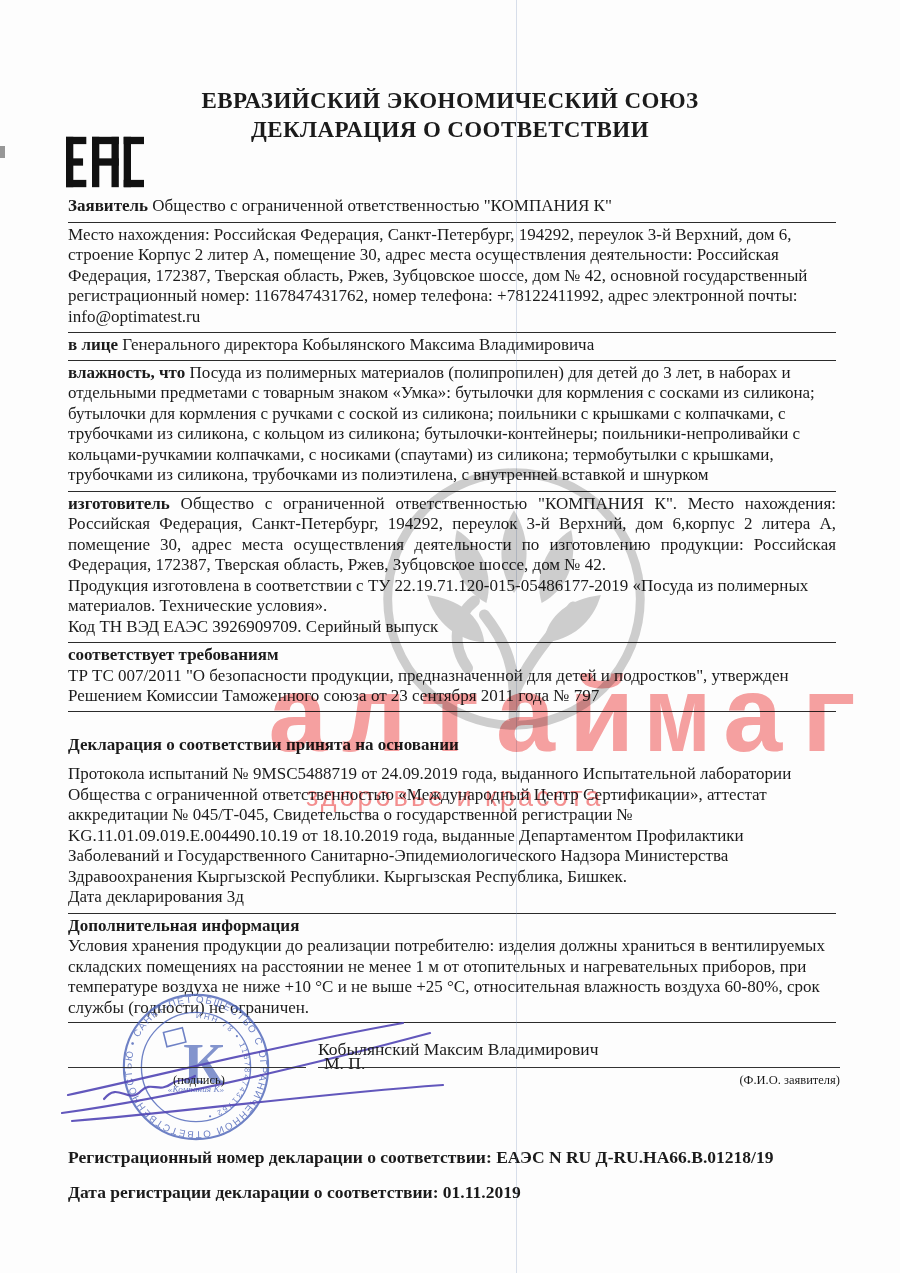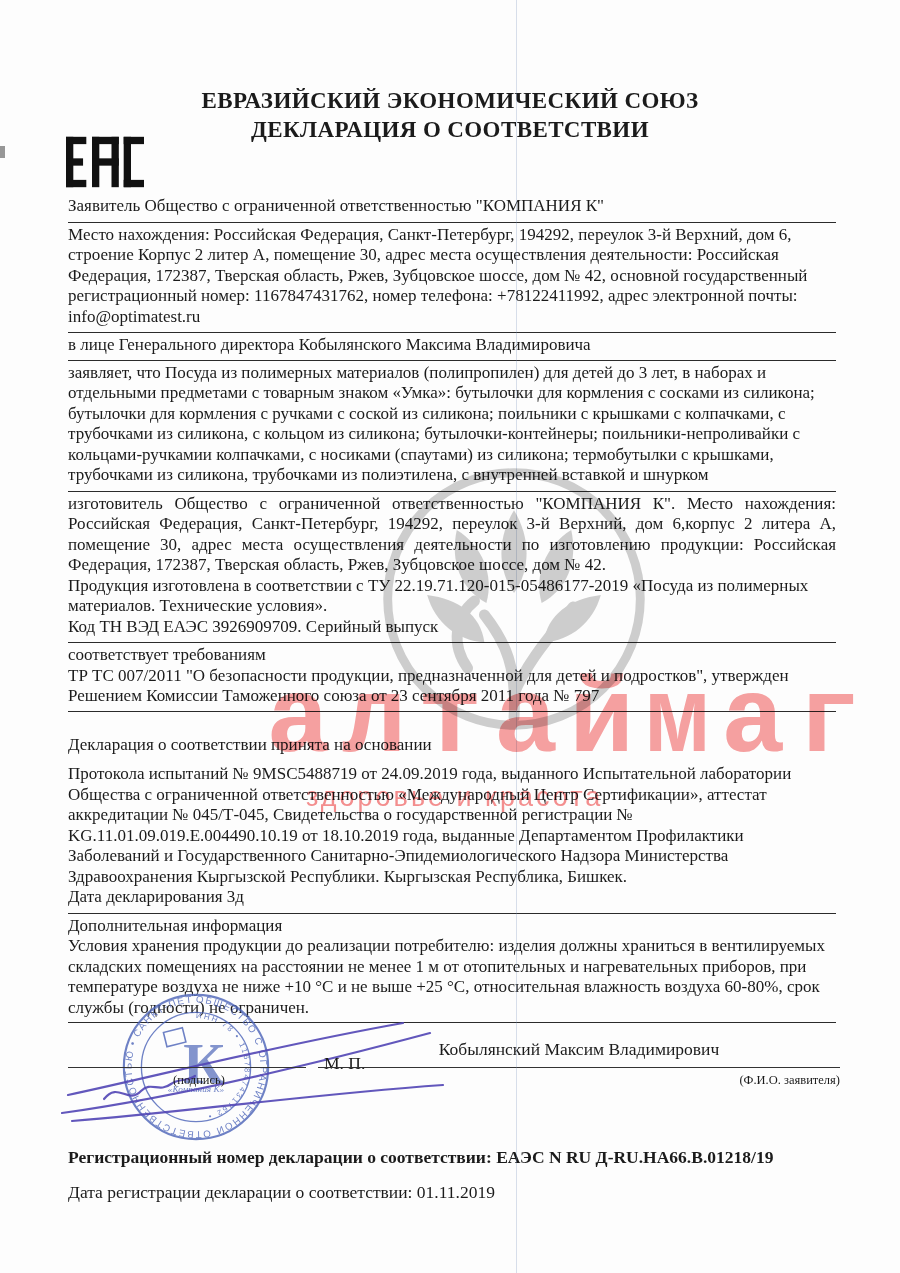--- a/index.html
+++ b/index.html
@@ -5,38 +5,38 @@
   html,body{margin:0;padding:0;background:#ffffff;}
   .page{position:relative;width:900px;height:1273px;background:#fdfdfd;overflow:hidden;
         font-family:"Liberation Serif",serif;color:#1b1b1b;}
   
   .titles{position:absolute;top:70px;left:0;right:0;text-align:center;z-index:2;margin-top:16px;}
   .titles .t{font-weight:bold;font-size:23px;line-height:29px;letter-spacing:.4px;}
   .eac{position:absolute;top:130px;left:66px;z-index:2;}
   
   .doc{position:absolute;left:68px;top:196px;width:768px;font-size:17px;line-height:20.5px;z-index:2;}
   .rule{border-bottom:1.6px solid #2b2b2b;}
-  .b{font-weight:normal;}
+  .b{font-weight:bold;}
   .row1{padding:0 0 5px;}
   .para{padding:2px 0 5px;}
   .just{text-align:justify;}
   .hpad{padding:2px 0 4px;}
   
   .sigblock{position:relative;height:106px;margin-top:2px;z-index:6;}
   .sigline{position:absolute;left:0;top:42px;width:238px;border-top:1.6px solid #333;}
   .sigcap{position:absolute;left:12px;top:45px;width:238px;text-align:center;font-size:12.5px;}
   .mp{position:absolute;left:256px;top:28px;font-size:17.5px;}
   .nameline{position:absolute;left:250px;top:42px;width:522px;border-top:1.6px solid #333;}
-  .name{position:absolute;left:250px;top:14px;width:522px;text-align:center;font-size:17.5px;}
+  .name{position:absolute;left:250px;top:14px;width:522px;text-align:left;font-size:17.5px;}
   .namecap{position:absolute;left:250px;top:45px;width:522px;text-align:right;font-size:12.5px;}
   .stamp{position:absolute;left:50px;top:-36px;width:156px;height:156px;opacity:.8;}
   .sig{position:absolute;left:-10px;top:-22px;width:430px;height:120px;}
   
   .footline{font-weight:bold;font-size:17.5px;margin-top:16px;}
-  .footline2{font-weight:normal;font-size:17.5px;margin-top:14px;}
+  .footline2{font-weight:bold;font-size:17.5px;margin-top:14px;}
   
   .wm{position:absolute;pointer-events:none;mix-blend-mode:multiply;z-index:4;}
   .wm-emblem{left:366px;top:458px;width:296px;height:288px;opacity:.42;}
   .wm-brand{left:266px;top:668px;font-family:Liberation Mono, monospace;font-weight:bold;
             font-size:108px;letter-spacing:11px;color:#ef4444;opacity:.5;line-height:1;}
   .wm-tag{left:306px;top:784px;font-family:"Liberation Sans",sans-serif;
           font-size:27px;letter-spacing:3px;color:#ef4444;opacity:.6;line-height:1;}
   .fold{position:absolute;left:516px;top:0;width:1px;height:1273px;background:rgba(120,145,185,.28);z-index:3;}
   .edge-mark{position:absolute;left:0;top:146px;width:5px;height:12px;background:#444;opacity:.55;z-index:2;}
 </style>
@@ -74,21 +74,21 @@
     </div>
 
     <div class="para rule">Место нахождения: Российская Федерация, Санкт-Петербург, 194292, переулок 3-й Верхний, дом 6, строение Корпус 2 литер А, помещение 30, адрес места осуществления деятельности: Российская Федерация, 172387, Тверская область, Ржев, Зубцовское шоссе, дом № 42, основной государственный регистрационный номер: 1167847431762, номер телефона: +78122411992, адрес электронной почты: info@optimatest.ru</div>
 
     <div class="hpad rule">
       <span class="b">в лице</span>
       <span>Генерального директора Кобылянского Максима Владимировича</span>
     </div>
 
     <div class="para rule">
-      <span class="b">заявляет, что</span>
+      <span class="b">влажность, что</span>
       <span>Посуда из полимерных материалов (полипропилен) для детей до 3 лет,  в наборах и отдельными предметами с товарным знаком «Умка»: бутылочки для кормления с сосками из силикона; бутылочки для кормления с ручками с соской из силикона; поильники с крышками с колпачками, с трубочками из силикона, с кольцом из силикона; бутылочки-контейнеры; поильники-непроливайки с кольцами-ручкамии колпачками, с носиками (спаутами) из силикона; термобутылки с крышками, трубочками из силикона, трубочками из полиэтилена, с внутренней вставкой и шнурком</span>
     </div>
 
     <div class="para rule">
       <div class="just">
         <span class="b">изготовитель</span>
         <span>Общество с ограниченной ответственностью "КОМПАНИЯ К". Место нахождения: Российская Федерация, Санкт-Петербург, 194292, переулок 3-й Верхний, дом 6,корпус 2 литера А, помещение 30, адрес места осуществления деятельности по изготовлению продукции: Российская Федерация, 172387, Тверская область, Ржев, Зубцовское шоссе, дом № 42.</span>
       </div>
       <div>Продукция изготовлена в соответствии с ТУ 22.19.71.120-015-05486177-2019 «Посуда из полимерных материалов. Технические условия».</div>
       <div>Код ТН ВЭД ЕАЭС 3926909709. Серийный выпуск</div>

